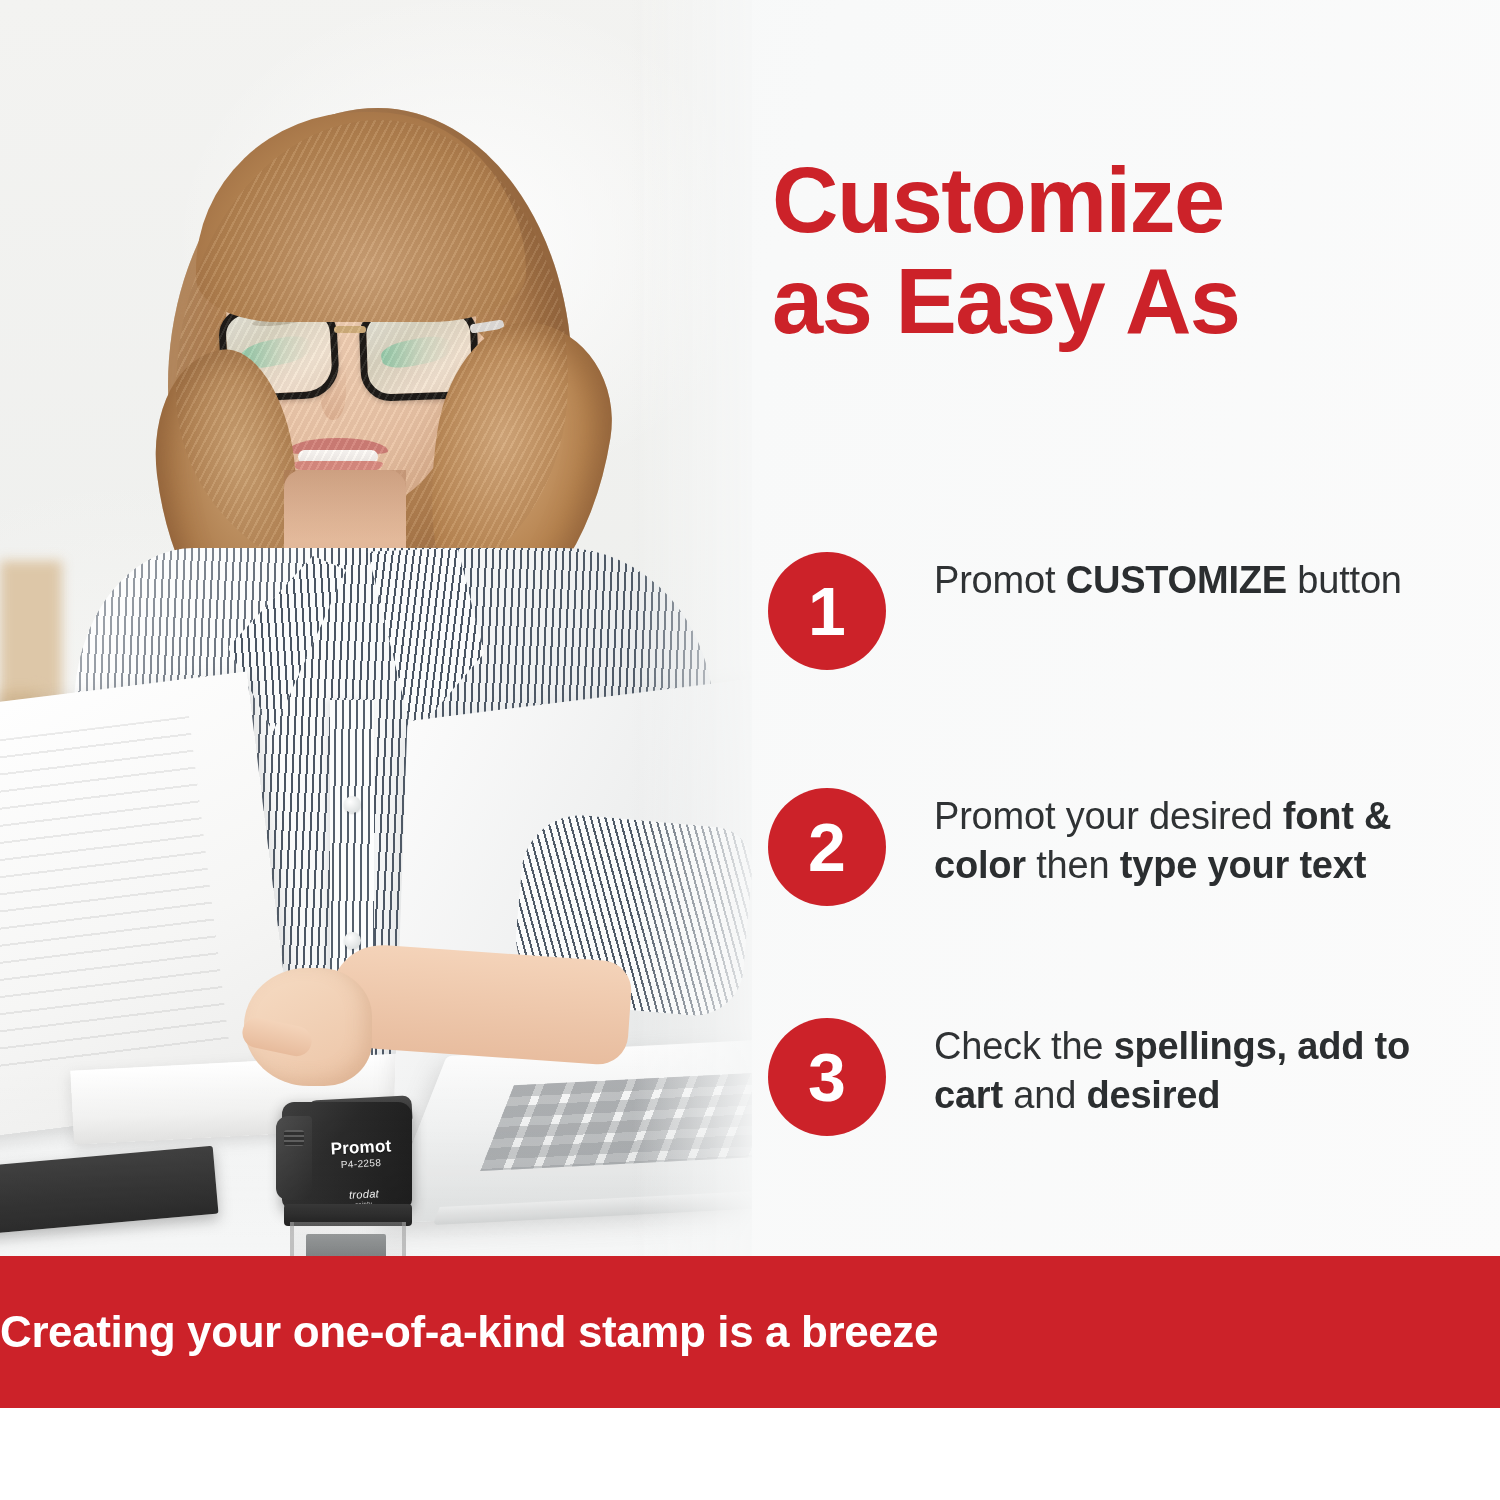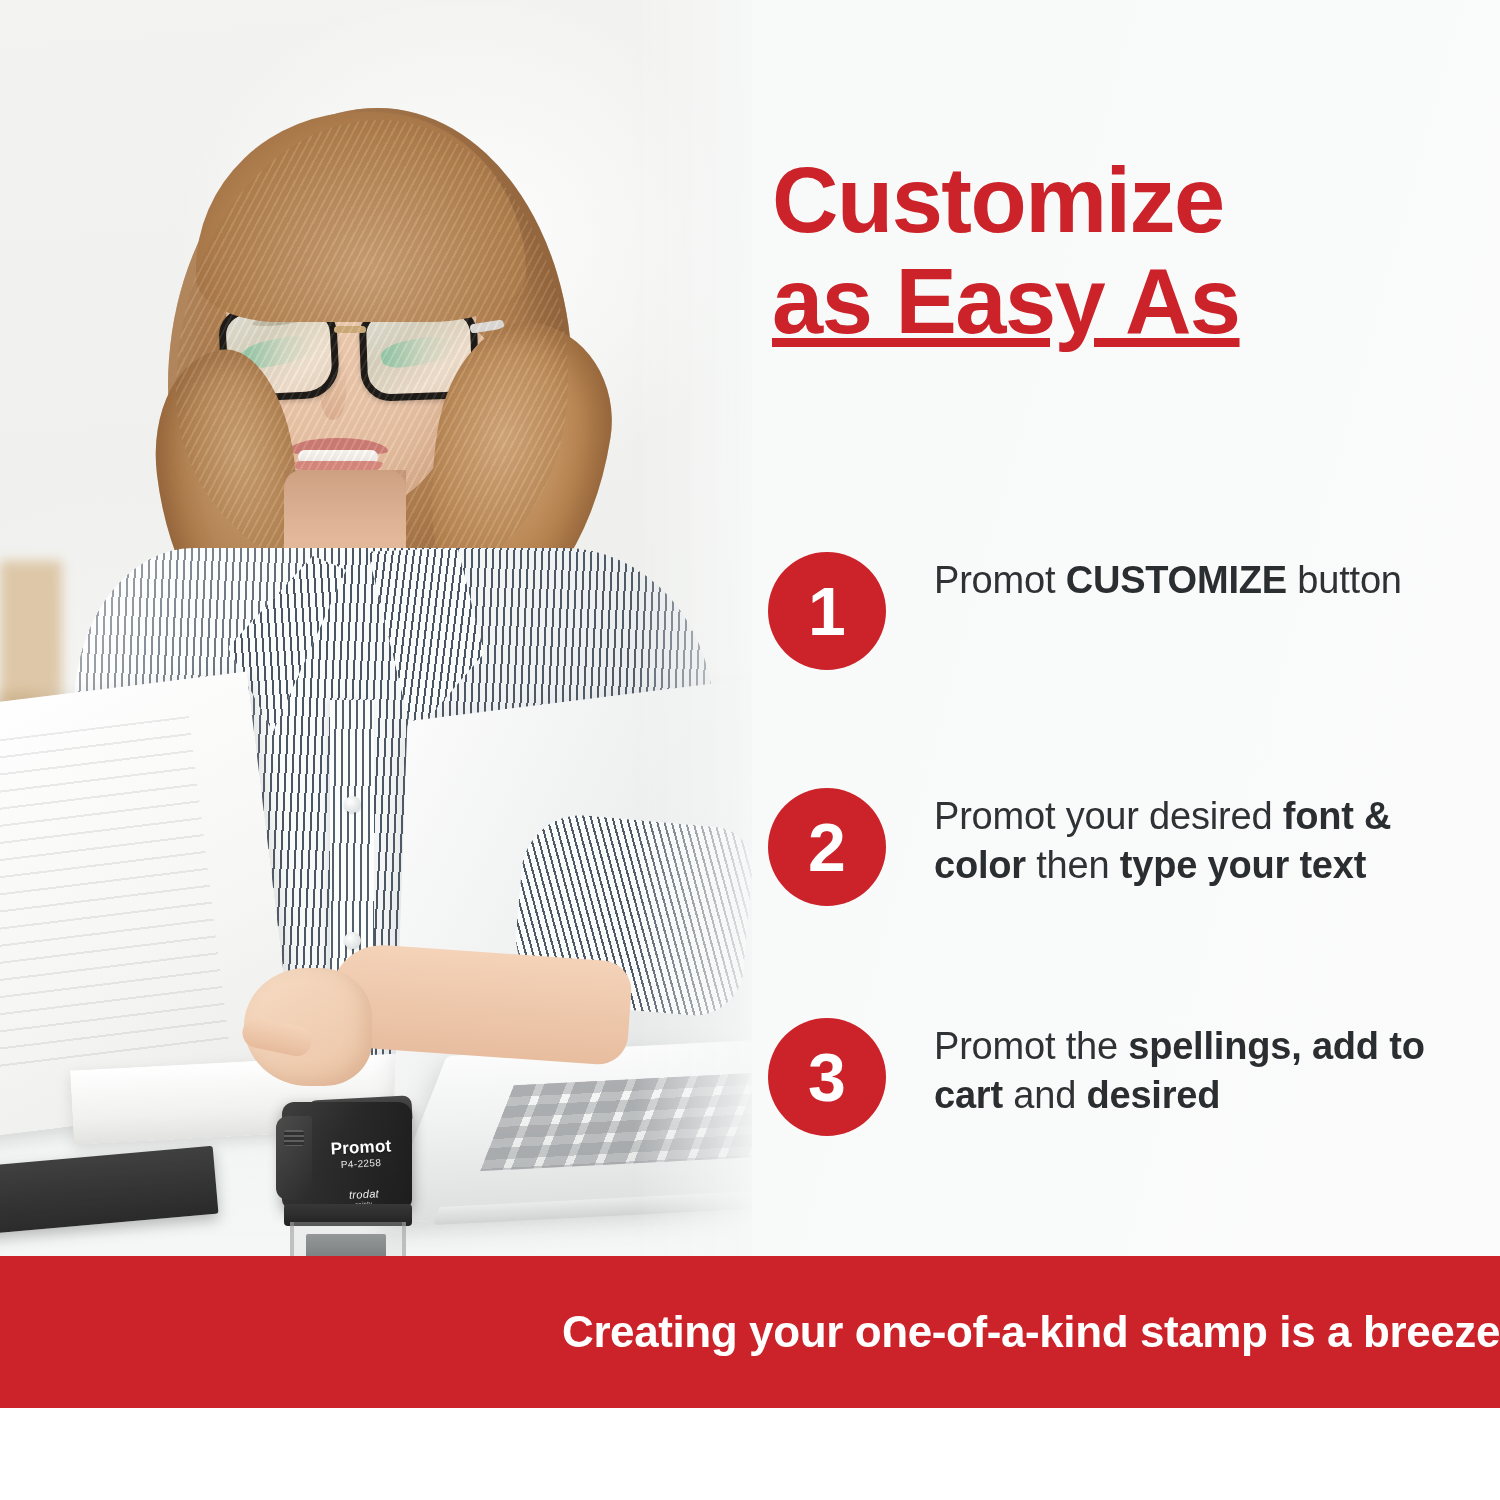--- a/index.html
+++ b/index.html
@@ -393,21 +393,21 @@
   
   .headline {
     position:absolute; left:772px; top:150px; width:660px;
     color:#cc2229;
     font-family:"Liberation Sans", sans-serif;
     font-weight:bold;
     font-size:92px;
     line-height:1.10;
     letter-spacing:-1.5px;
   }
-  .headline .l2 { display:block;text-decoration:underline; }
+  .headline .l2 { display:block; }
 
   .steps { position:absolute; left:768px; top:552px; width:680px; }
   .step { position:relative; display:flex; align-items:flex-start; }
   .step.s1 { margin-top:0px; }
   .step.s2 { margin-top:118px; }
   .step.s3 { margin-top:112px; }
 
   .badge {
     flex:0 0 auto;
     width:118px; height:118px;
@@ -430,21 +430,21 @@
     letter-spacing:-0.2px;
     max-width:500px;
   }
   .step-text b { font-weight:bold; color:#2b2e30; }
 
   
   .banner {
     position:absolute; left:0; bottom:0;
     width:1500px; height:152px;
     background:#cc2229;
-    display:flex; align-items:center; justify-content:flex-end;
+    display:flex; align-items:center; justify-content:flex-start;
   }
   .banner-text {
     color:#ffffff;
     font-family:"Liberation Sans", sans-serif;
     font-weight:bold;
     font-size:44px;
     letter-spacing:-0.4px;
     white-space:nowrap;
   }
 </style>
@@ -552,21 +552,21 @@
       <div class="step-text"><span>Promot </span><b>CUSTOMIZE</b><span> button</span></div>
     </div>
 
     <div class="step s2">
       <div class="badge">2</div>
       <div class="step-text"><span>Promot your desired </span><b>font &amp; color</b><span> then </span><b>type your text</b></div>
     </div>
 
     <div class="step s3">
       <div class="badge">3</div>
-      <div class="step-text"><span>Promot the </span><b>spellings,</b><span> </span><b>add to cart</b><span> and </span><b>desired</b></div>
+      <div class="step-text"><span>Check the </span><b>spellings,</b><span> </span><b>add to cart</b><span> and </span><b>desired</b></div>
     </div>
 
   </div>
 
   <div class="banner">
     <div class="banner-text">Creating your one-of-a-kind stamp is a breeze</div>
   </div>
 
 </div>
 

